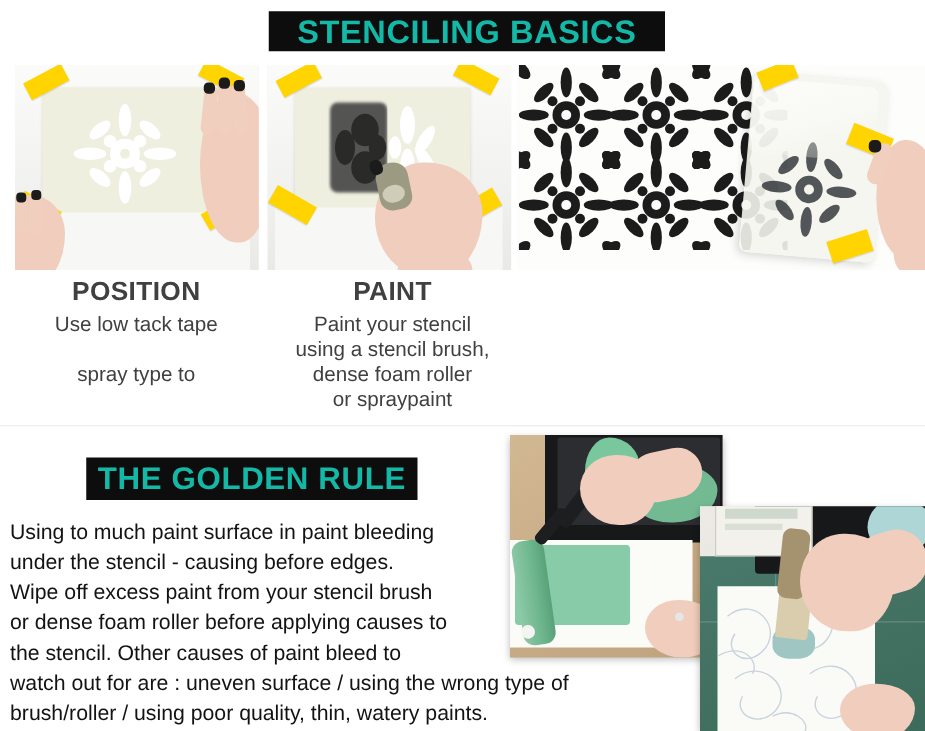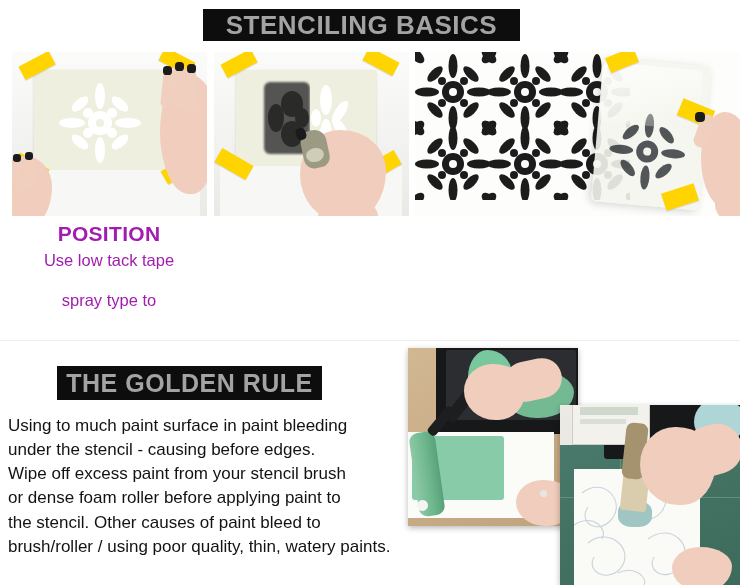--- a/index.html
+++ b/index.html
@@ -5,24 +5,25 @@
   html,body{margin:0;padding:0;}
   body{
     width:740px;height:585px;background:#ffffff;
     font-family:"Liberation Sans", sans-serif;
     overflow:hidden;position:relative;
   }
   .page{position:relative;width:740px;height:585px;}
 
   
   .banner{
-    position:absolute;background:#0d0d0d;color:#a3a3a3;
+    position:absolute;background:#0d0d0d;color:#14b8a6;
     font-weight:bold;letter-spacing:.5px;
     display:flex;align-items:center;justify-content:center;
     white-space:nowrap;
+    margin-left:12px;
   }
   #title-banner{left:203px;top:9px;width:317px;height:32px;font-size:26px;}
   #golden-banner{left:57px;top:366px;width:265px;height:34px;font-size:25px;}
 
   
   .photo{position:absolute;overflow:hidden;background:#f3f2ee;}
   #photo-position{left:12px;top:52px;width:195px;height:164px;}
   #photo-paint{left:214px;top:52px;width:195px;height:164px;}
   #photo-repeat{left:415px;top:52px;width:325px;height:164px;}
 
@@ -34,21 +35,21 @@
   }
   .tape{position:absolute;background:#ffd400;box-shadow:0 1px 1px rgba(0,0,0,.12);}
   .hand{position:absolute;background:#f0cdbc;border-radius:46% 52% 44% 50%/48% 44% 56% 52%;}
   .finger{position:absolute;background:#f1cfbe;border-radius:44px;}
   .nail{position:absolute;background:#1b1b1b;border-radius:40%;}
 
   
   .motif{position:absolute;}
 
   
-  .cap{position:absolute;text-align:center;color:#a21caf;}
+  .cap{position:absolute;text-align:center;color:#404040;}
   .cap h3{margin:0 0 4px 0;font-size:21px;font-weight:bold;letter-spacing:.3px;}
   .cap p{margin:0;font-size:16.5px;line-height:1.22;}
 
   #cap-position{left:4px;top:222px;width:210px;}
   #cap-paint{left:214px;top:222px;width:200px;}
   #cap-repeat{left:418px;top:222px;width:322px;}
 
   
   #divider{position:absolute;left:0;top:340px;width:740px;height:1px;background:#ededed;}
 
@@ -241,34 +242,44 @@
 
   <div class="cap" id="cap-position">
     <h3>POSITION</h3>
     <p>
       <span>Use low tack tape</span><br>
       <br>
       <span>spray type to</span><br>
     </p>
   </div>
 
+  <div class="cap" id="cap-paint">
+    <h3>PAINT</h3>
+    <p>
+      <span>Paint your stencil</span><br>
+      <span>using a stencil brush,</span><br>
+      <span>dense foam roller</span><br>
+      <span>or spraypaint</span>
+    </p>
+  </div>
 
   <div class="cap" id="cap-repeat">
   </div>
 
   <div id="divider"></div>
 
   <div class="banner" id="golden-banner">THE GOLDEN RULE</div>
 
   <div id="golden-body">
     <span>Using to much paint surface in paint bleeding</span>
     <span>under the stencil - causing before edges.</span>
     <span>Wipe off excess paint from your stencil brush</span>
-    <span>or dense foam roller before applying paint to</span>
+    <span>or dense foam roller before applying causes to</span>
     <span>the stencil. Other causes of paint bleed to</span>
+    <span>watch out for are : uneven surface / using the wrong type of</span>
     <span>brush/roller / using poor quality, thin, watery paints.</span>
   </div>
 
   <div id="collage">
 
     <div class="cphoto" id="photo-roller">
       <div style="position:absolute;inset:0;background:linear-gradient(150deg,#d2b793 0%,#c7ab86 60%,#bfa37e 100%);"></div>
       <div class="tray" style="left:28px;top:-6px;width:150px;height:92px;"></div>
       <div class="tray-in" style="left:38px;top:2px;width:130px;height:70px;"></div>
       <div class="paintblob" style="left:60px;top:2px;width:44px;height:52px;"></div>

